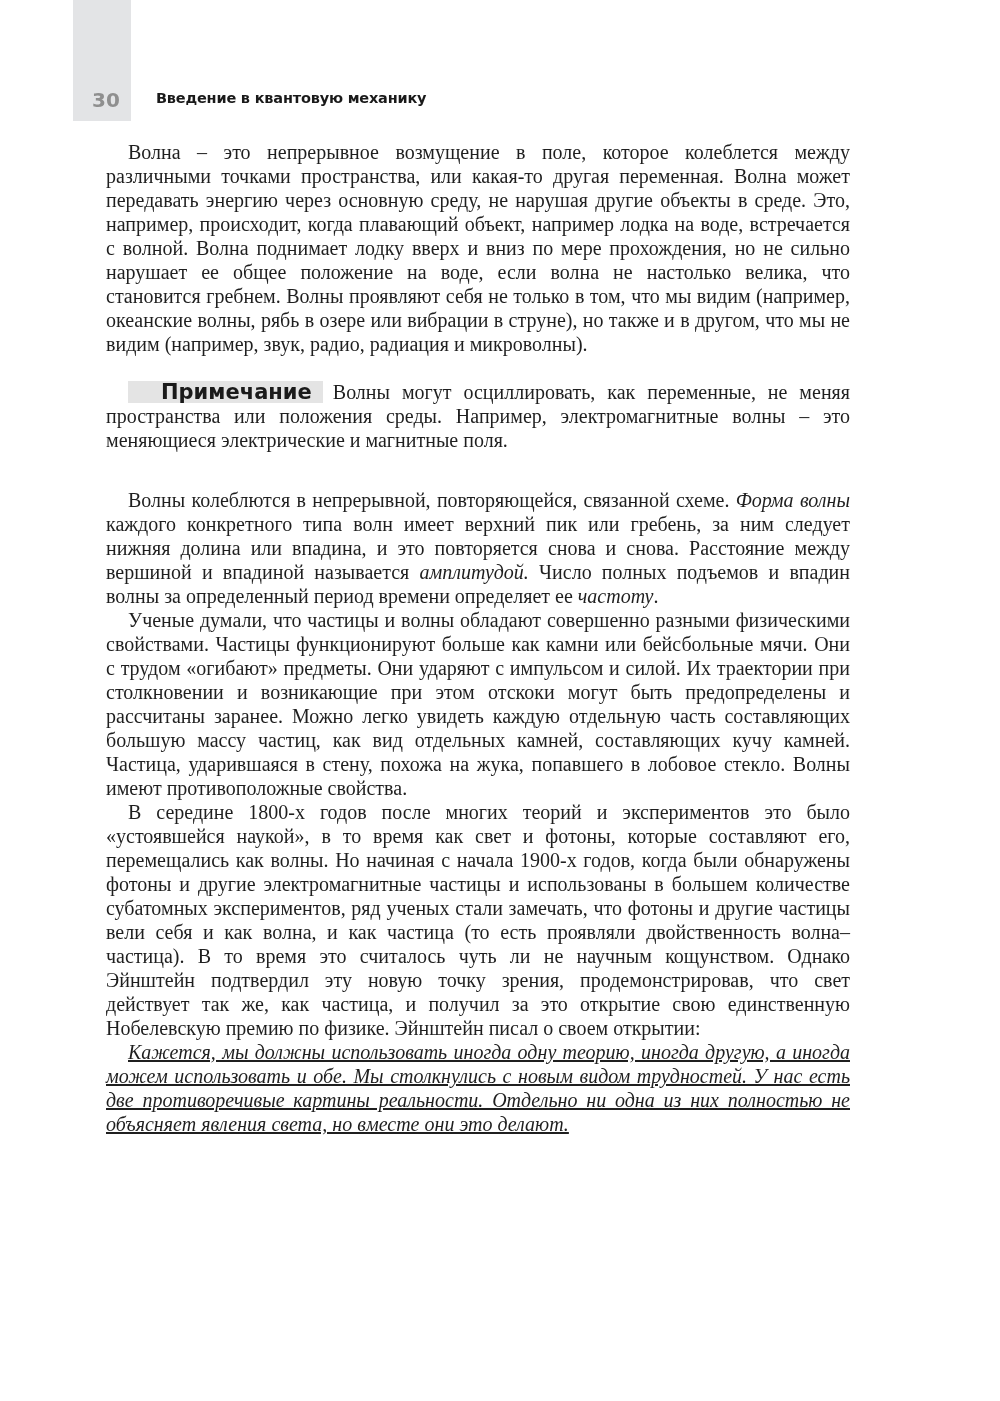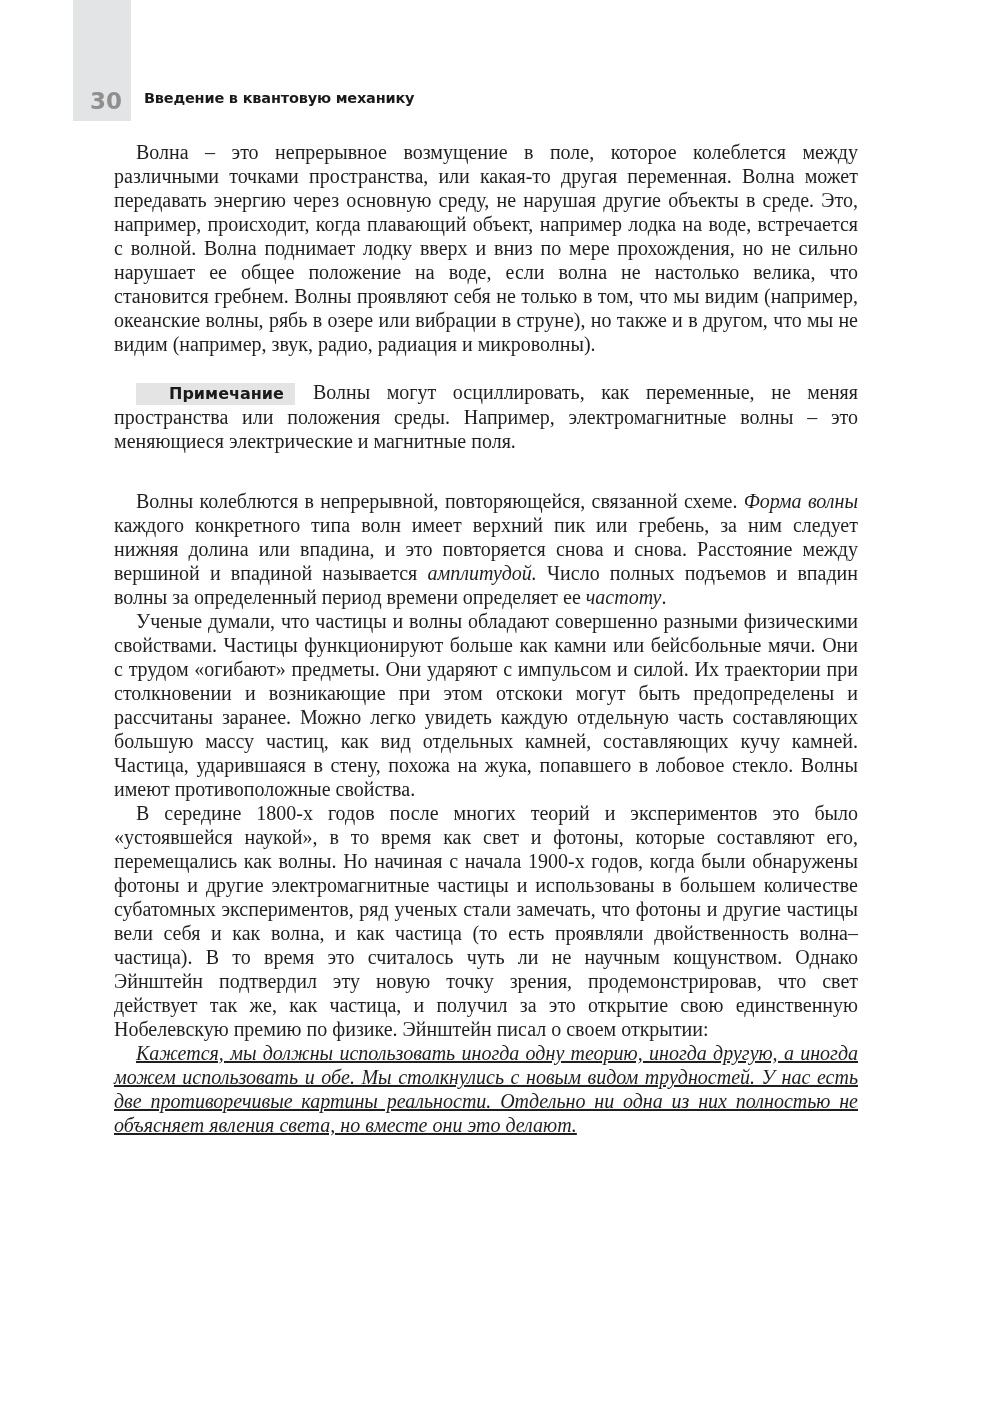--- a/index.html
+++ b/index.html
@@ -3,42 +3,42 @@
 <meta charset="utf-8">
 <style>
   html, body { margin: 0; padding: 0; background: #ffffff; }
   body { width: 1000px; height: 1401px; position: relative; overflow: hidden; }
   .tab {
     position: absolute; left: 73px; top: 0; width: 58px; height: 121px;
     background: #e3e4e6;
   }
   .page-num {
     position: absolute; left: 73px; top: 88px; width: 66px; text-align: center;
-    font-family: "DejaVu Sans", sans-serif; font-weight: bold; font-size: 23px;
+    font-family: "DejaVu Sans", sans-serif; font-weight: bold; font-size: 20px;
     color: #8f8f8f;
   }
   .running-head {
-    position: absolute; left: 144px; top: 90px;
+    position: absolute; left: 156px; top: 90px;
     font-family: "DejaVu Sans", sans-serif; font-weight: bold; font-size: 14.5px;
     color: #1a1a1a; letter-spacing: -0.2px;
   }
   .body {
-    position: absolute; left: 114px; top: 140px; width: 744px;
+    position: absolute; left: 106px; top: 140px; width: 744px;
     font-family: "Liberation Serif", serif; font-size: 20px; line-height: 24px;
     color: #1f1f1f; text-align: justify;
   }
   .body p { margin: 0; text-indent: 22px; }
   .note {
     margin: 24px 0 0 0; padding-left: 0;
   }
   .note-text { text-indent: 0; margin: 0 0 0 0; }
   .note-label {
     display: inline-block; background: #e4e4e4; padding: 0 11px 0 11px;
-    font-family: "DejaVu Sans", sans-serif; font-weight: bold; font-size: 16px;
-    line-height: 22px; color: #1a1a1a; margin-right: 18px;
+    font-family: "DejaVu Sans", sans-serif; font-weight: bold; font-size: 21px;
+    line-height: 22px; color: #1a1a1a; margin-right: 10px;
   }
   .gap { height: 36px; }
   .quote {
     margin: 10px 0 0 46px; font-style: italic; text-indent: 0; text-decoration: underline;
   }
   em { }
 </style>
 </head>
 <body>
 

